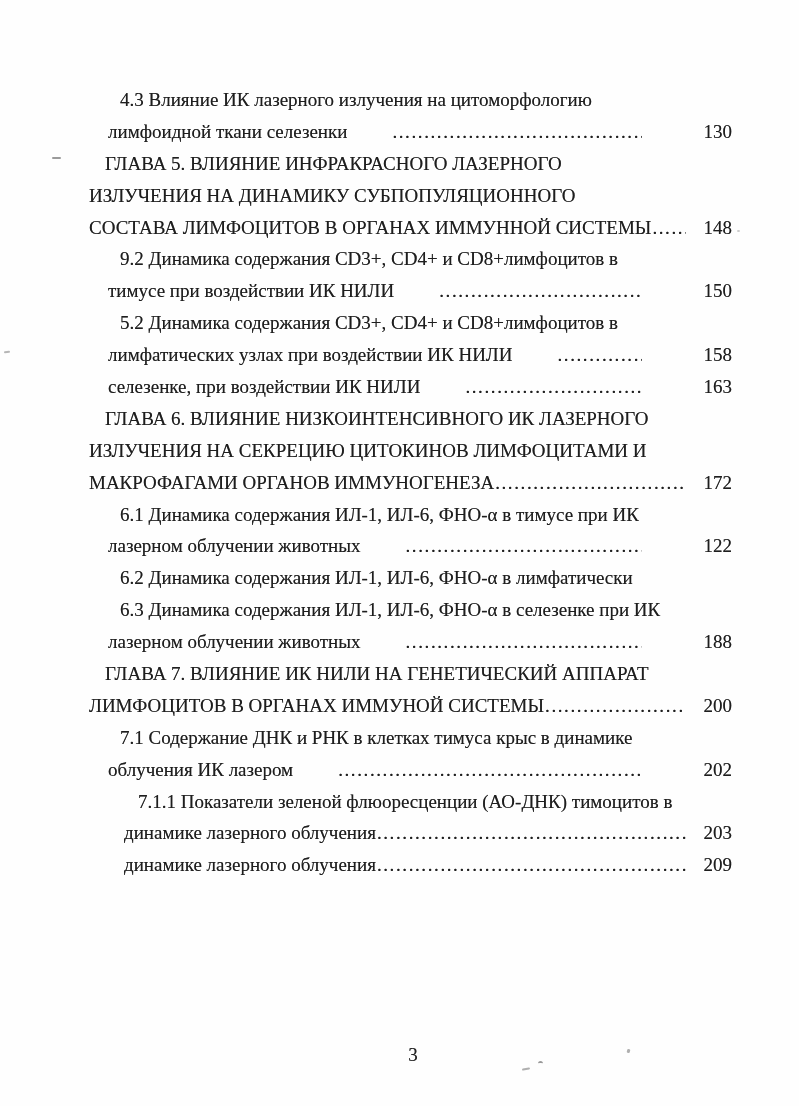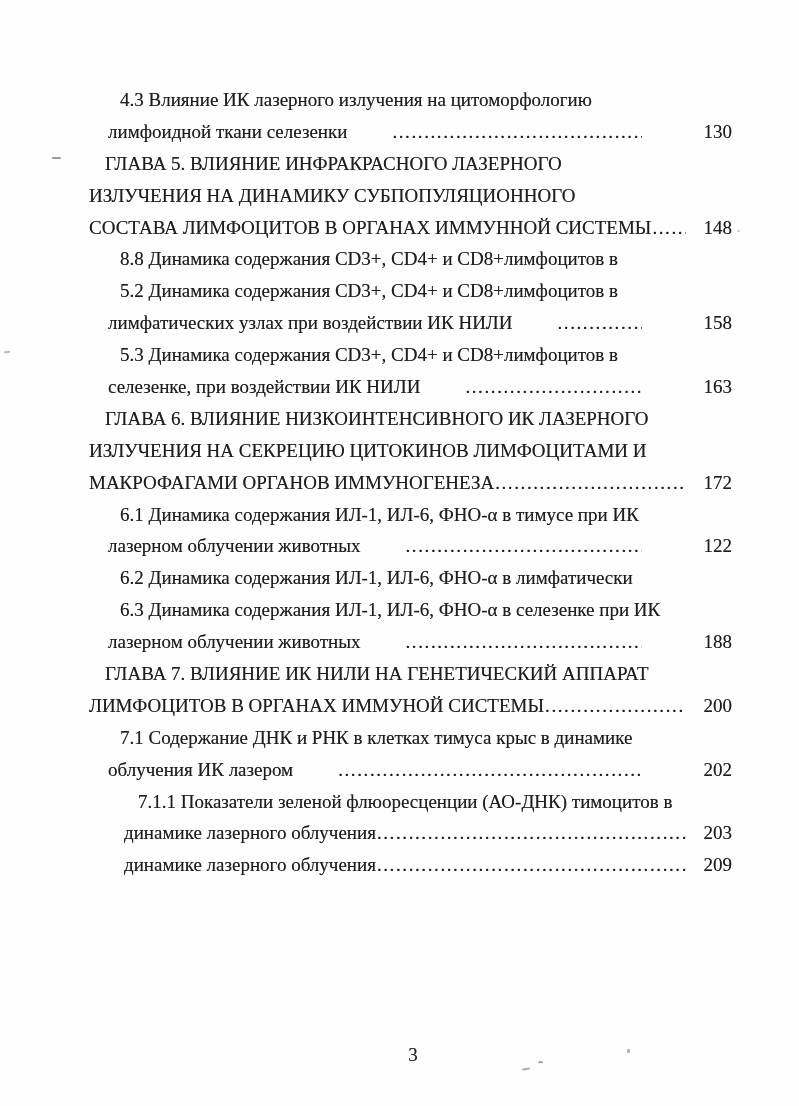--- a/index.html
+++ b/index.html
@@ -89,32 +89,34 @@
       </div>
       <div class="line ch-cont">
         <span class="txt">ИЗЛУЧЕНИЯ НА ДИНАМИКУ СУБПОПУЛЯЦИОННОГО</span>
       </div>
       <div class="line ch-cont">
         <span class="txt">СОСТАВА ЛИМФОЦИТОВ В ОРГАНАХ ИММУННОЙ СИСТЕМЫ</span>
         <span class="leader"></span>
         <span class="pageno">148</span>
       </div>
       <div class="line l2-first">
-        <span class="txt">8.8 Динамика содержания CD3+, CD4+ и CD8+лимфоцитов в</span>
+        <span class="txt">9.2 Динамика содержания CD3+, CD4+ и CD8+лимфоцитов в</span>
+      </div>
+      <div class="line l2-cont">
+        <span class="txt">тимусе при воздействии ИК НИЛИ</span>
+        <span class="leader"></span>
+        <span class="pageno">150</span>
       </div>
       <div class="line l2-first">
         <span class="txt">5.2 Динамика содержания CD3+, CD4+ и CD8+лимфоцитов в</span>
       </div>
       <div class="line l2-cont">
         <span class="txt">лимфатических узлах при воздействии ИК НИЛИ</span>
         <span class="leader"></span>
         <span class="pageno">158</span>
-      </div>
-      <div class="line l2-first">
-        <span class="txt">5.3 Динамика содержания CD3+, CD4+ и CD8+лимфоцитов в</span>
       </div>
       <div class="line l2-cont">
         <span class="txt">селезенке, при воздействии ИК НИЛИ</span>
         <span class="leader"></span>
         <span class="pageno">163</span>
       </div>
       <div class="line ch-first">
         <span class="txt">ГЛАВА 6. ВЛИЯНИЕ НИЗКОИНТЕНСИВНОГО ИК ЛАЗЕРНОГО</span>
       </div>
       <div class="line ch-cont">

